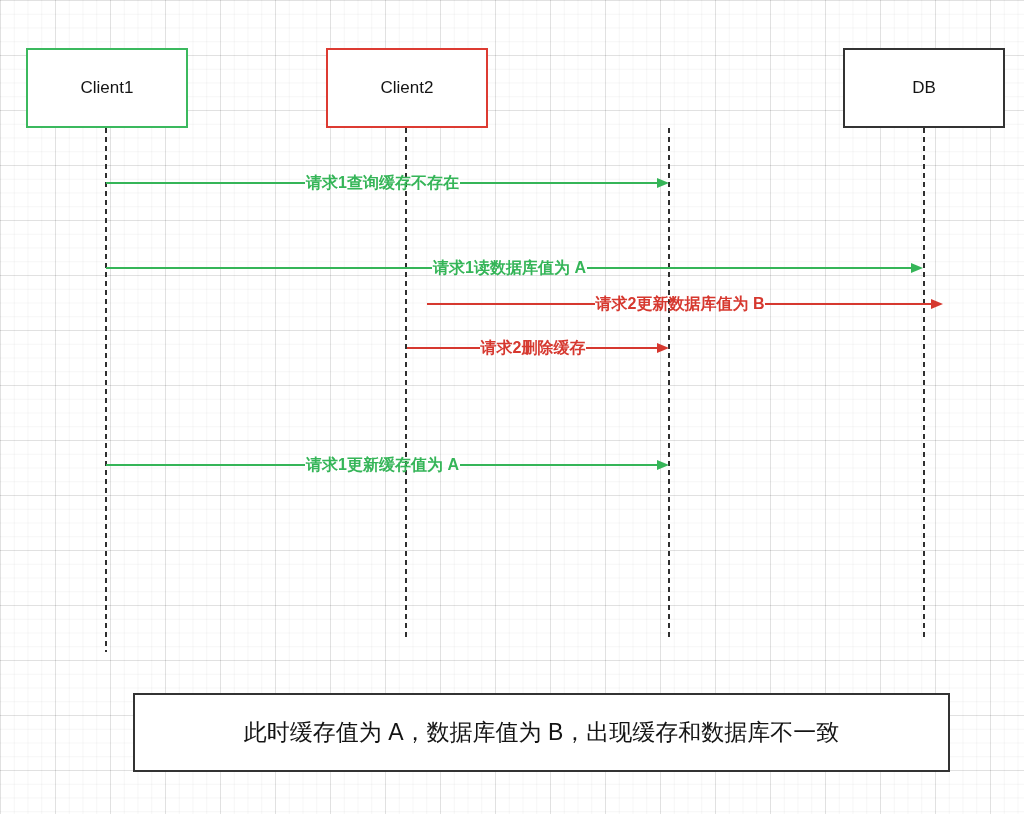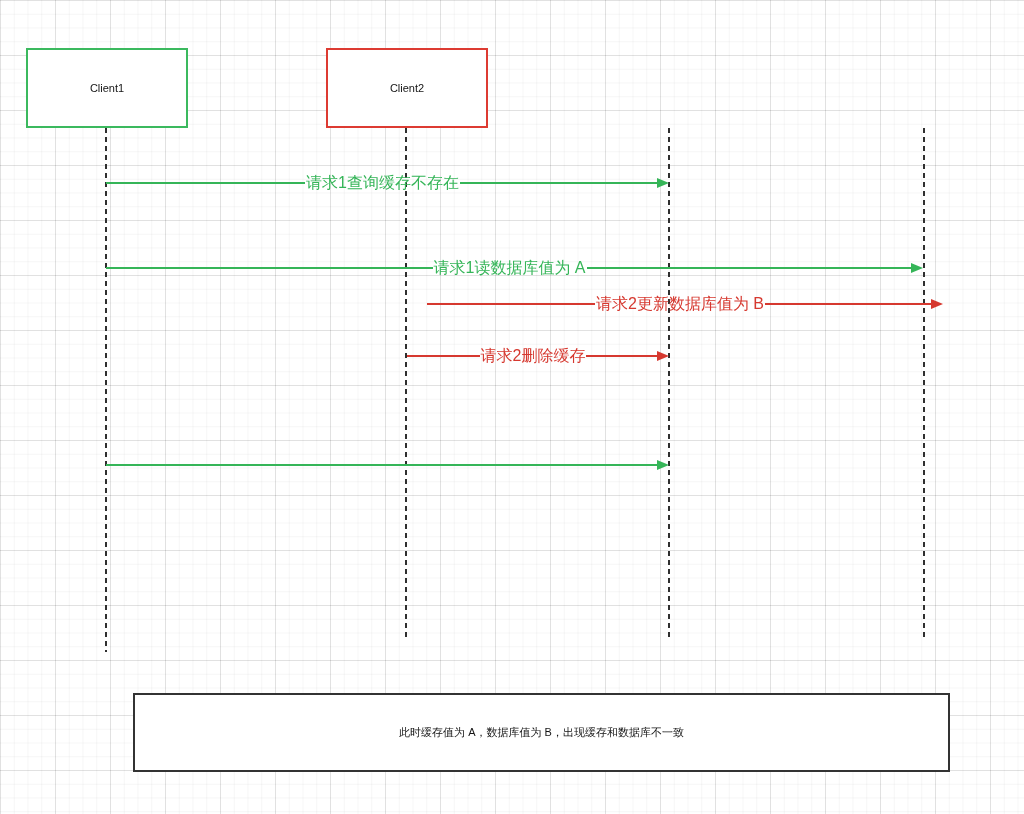--- a/index.html
+++ b/index.html
@@ -23,35 +23,36 @@
   .actor {
     position: absolute;
     top: 48px;
     width: 162px;
     height: 80px;
     background: #ffffff;
     border: 2px solid #333333;
     display: flex;
     align-items: center;
     justify-content: center;
-    font-size: 11px;
+    font-size: 17px;
     color: #141414;
   }
   .actor.green { border-color: #3bb95e; }
   .actor.red   { border-color: #dd3b32; }
   .lifeline {
     position: absolute;
     width: 2px;
     background-image: repeating-linear-gradient(to bottom, #2f2f2f 0px, #2f2f2f 5px, transparent 5px, transparent 9px);
   }
   .msg {
     position: absolute;
     height: 24px;
     display: flex;
     align-items: center;
+    font-weight: bold;
   }
   .msg .seg {
     flex: 1 1 auto;
     height: 0;
     border-top: 2px solid currentColor;
   }
   .msg .lbl {
     flex: 0 0 auto;
     font-size: 16px;
     line-height: 24px;
@@ -73,34 +74,37 @@
     position: absolute;
     left: 133px;
     top: 693px;
     width: 817px;
     height: 79px;
     background: #ffffff;
     border: 2px solid #333333;
     display: flex;
     align-items: center;
     justify-content: center;
-    font-size: 11px;
+    font-size: 23px;
     color: #141414;
   }
 </style>
 </head>
 <body>
 
 <div class="canvas">
 
   <div class="actor green" style="left:26px">
     <span>Client1</span>
   </div>
   <div class="actor red" style="left:326px">
     <span>Client2</span>
+  </div>
+  <div class="actor" style="left:843px">
+    <span>DB</span>
   </div>
 
   <div class="lifeline" style="left:105px;top:128px;height:524px"></div>
   <div class="lifeline" style="left:405px;top:128px;height:510px"></div>
   <div class="lifeline" style="left:668px;top:128px;height:509px"></div>
   <div class="lifeline" style="left:923px;top:128px;height:510px"></div>
 
   <div class="msg green" style="left:106px;top:171px;width:563px">
     <div class="seg"></div>
     <span class="lbl">请求1查询缓存不存在</span>
@@ -115,29 +119,30 @@
     <div class="head"></div>
   </div>
 
   <div class="msg red" style="left:427px;top:292px;width:516px">
     <div class="seg"></div>
     <span class="lbl">请求2更新数据库值为 B</span>
     <div class="seg"></div>
     <div class="head"></div>
   </div>
 
-  <div class="msg red" style="left:407px;top:344px;width:262px">
+  <div class="msg red" style="left:407px;top:336px;width:262px">
     <div class="seg"></div>
     <span class="lbl">请求2删除缓存</span>
     <div class="seg"></div>
     <div class="head"></div>
   </div>
 
   <div class="msg green" style="left:106px;top:453px;width:563px">
     <div class="seg"></div>
+    <span class="lbl">请求1更新缓存值为 A</span>
     <div class="seg"></div>
     <div class="head"></div>
   </div>
 
   <div class="note">
     <span>此时缓存值为 A，数据库值为 B，出现缓存和数据库不一致</span>
   </div>
 
 </div>
 

